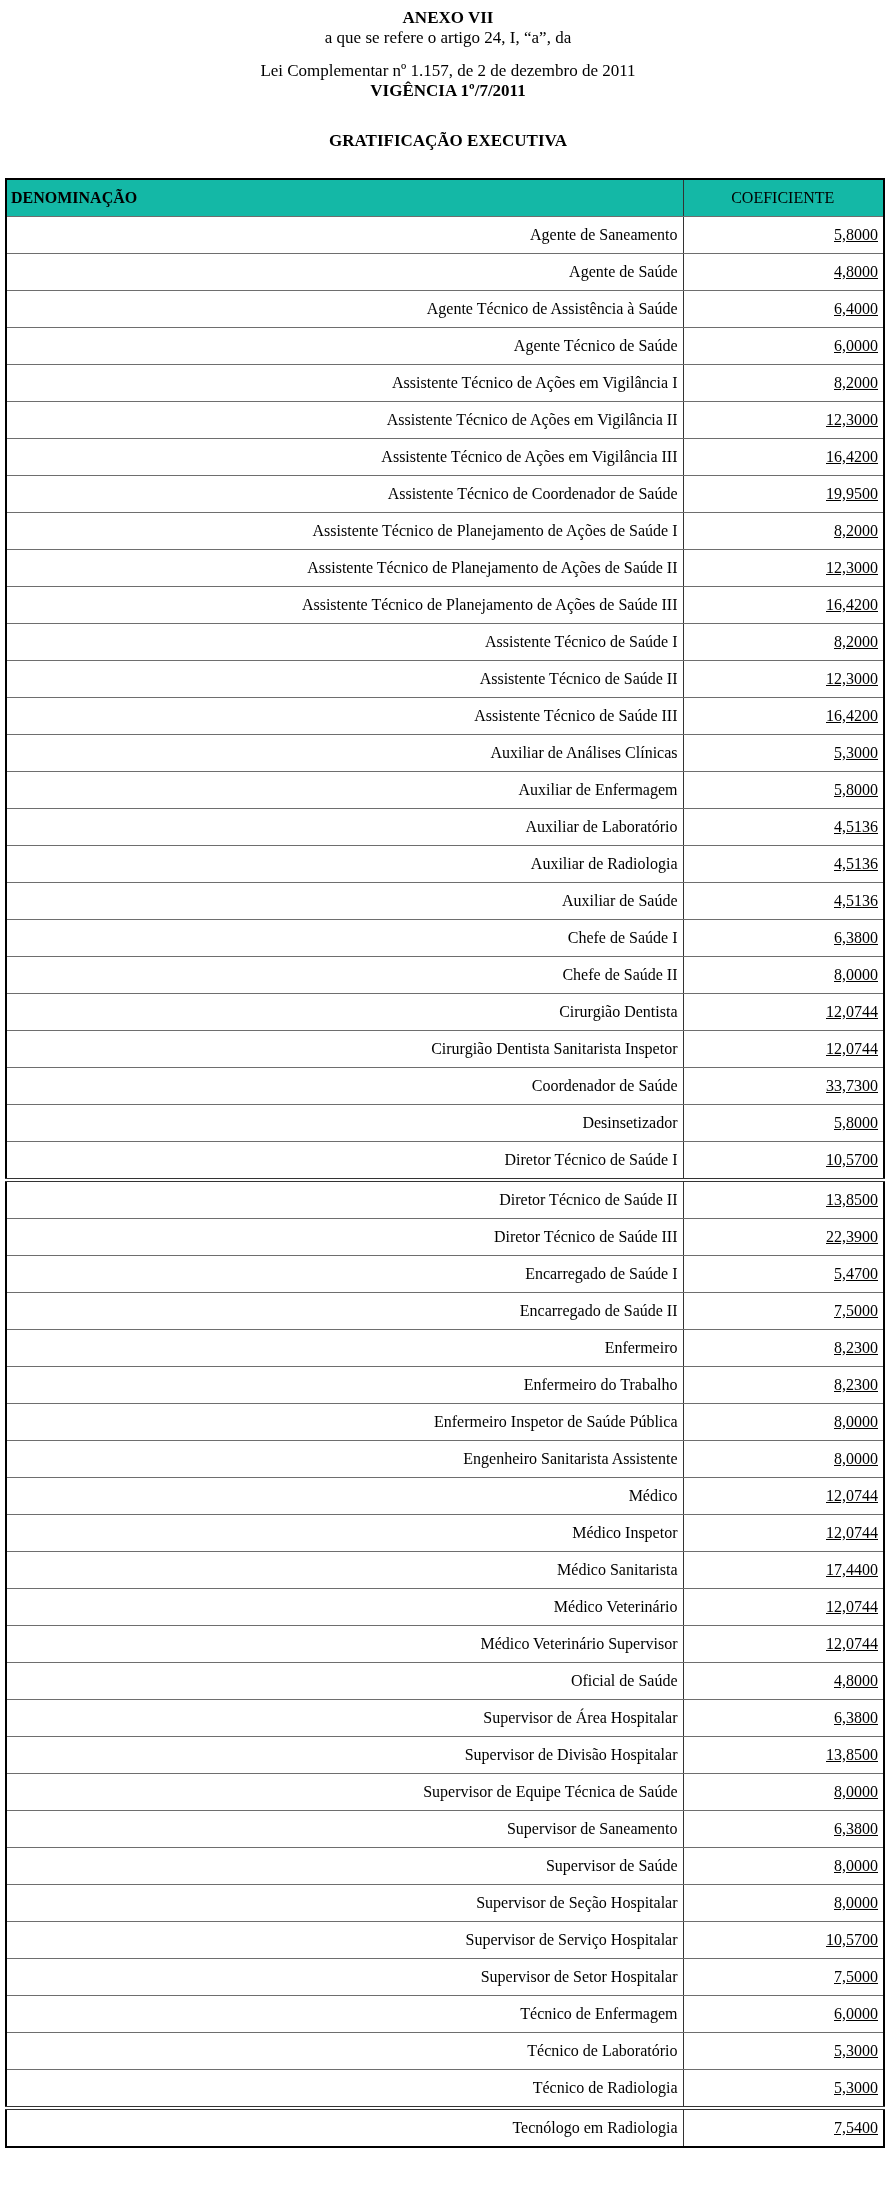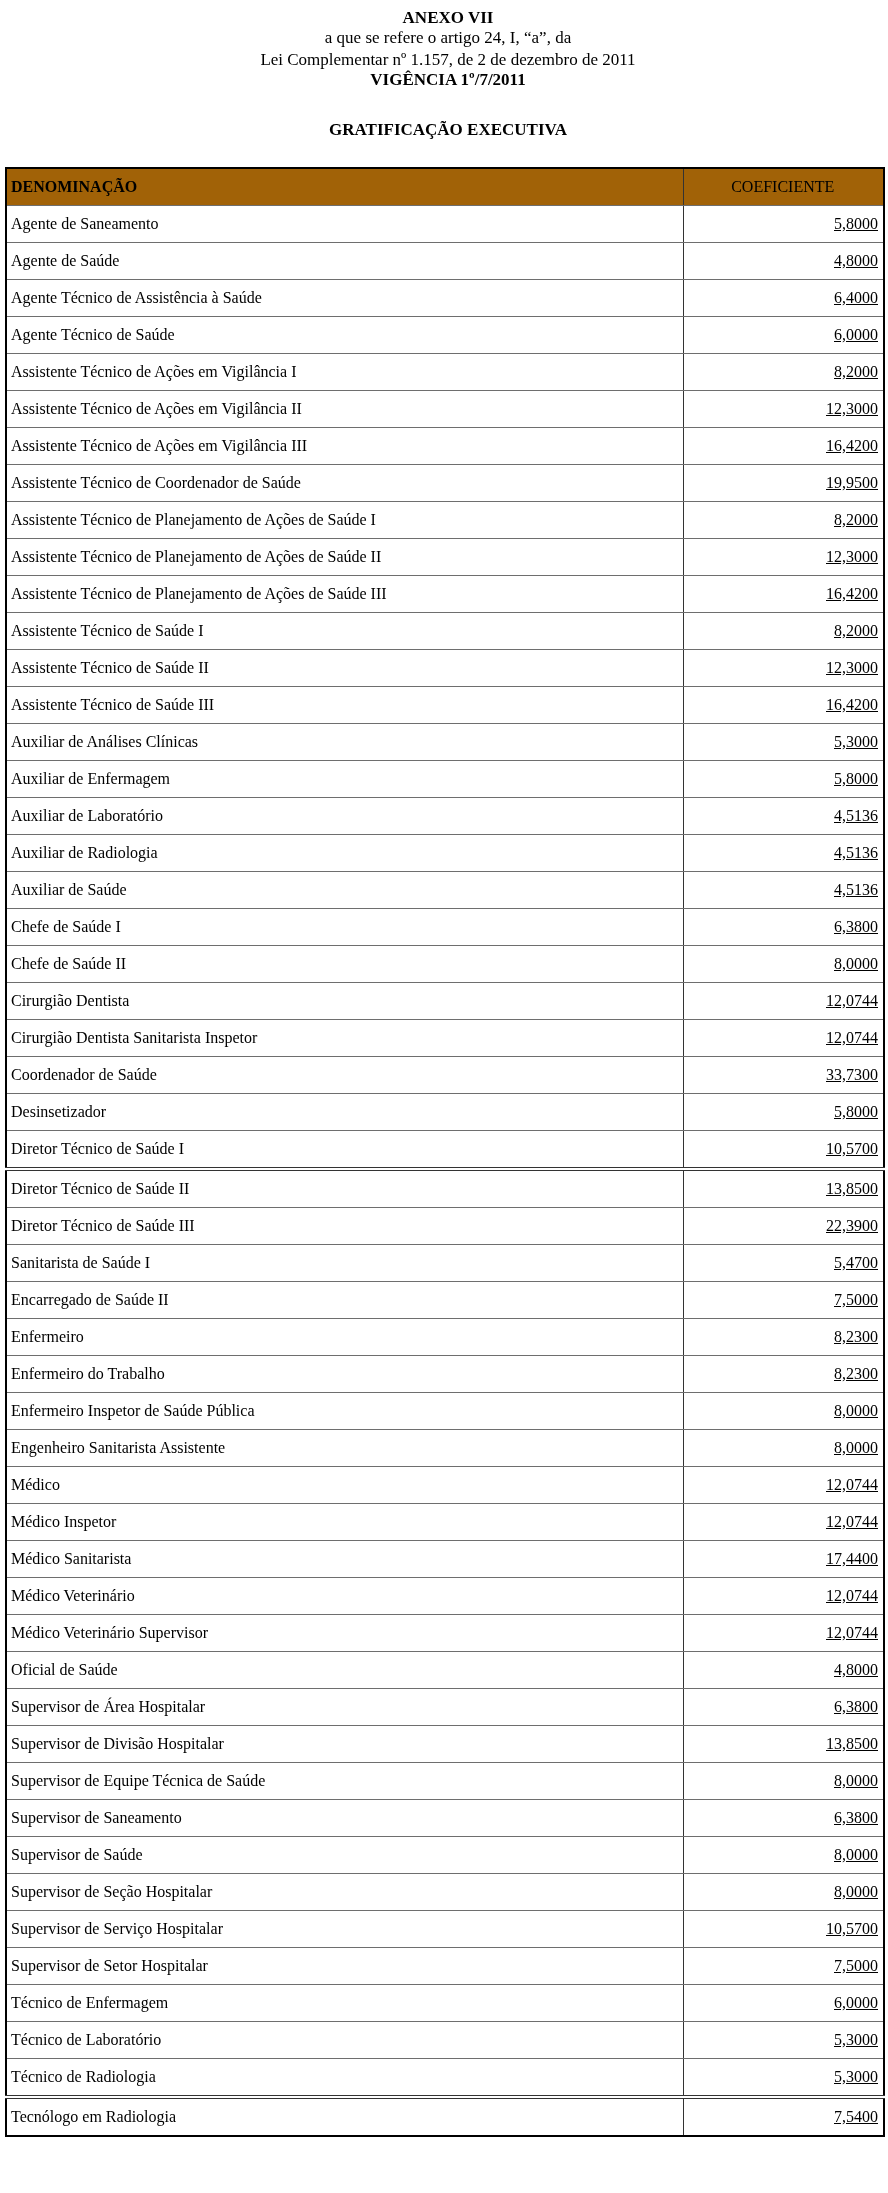--- a/index.html
+++ b/index.html
@@ -21,21 +21,21 @@
     text-align: center;
     padding-top: 8px;
   }
   .hline {
     font-size: 17px;
     line-height: 20px;
     margin: 0;
     padding-left: 8px;
   }
   .bold { font-weight: bold; }
-  .gap-law { margin-top: 2px; }
+  .gap-law { margin-top: 13px; }
   .gap-vig { margin-top: 0; }
   .gap-title { margin-top: 30px; }
 
   table.coef-table {
     border-collapse: collapse;
     table-layout: fixed;
     width: 878px;
     margin: 27px 0 0 5px;
     border: 2px solid #000000;
   }
@@ -48,36 +48,36 @@
     font-size: 16px;
     padding: 0 5px 0 4px;
     border: 1px solid #6e6e6e;
     border-left: 1px solid #333333;
     border-right: 1px solid #333333;
     overflow: hidden;
     white-space: nowrap;
     vertical-align: middle;
   }
   thead th {
-    background: #a16207;
+    background: #14b8a6;
     border-bottom: 2px solid #000000;
     height: 35px;
   }
   th.denom {
     text-align: left;
     font-weight: bold;
     font-size: 17px;
   }
   th.coef {
     text-align: center;
     font-weight: normal;
     font-size: 16px;
     font-family: Liberation Serif, serif;
   }
-  td.denom { text-align: left; }
+  td.denom { text-align: right; }
   td.coef  { text-align: right; text-decoration: underline; }
 
   tr.thick-after td {
     border-bottom: 4px double #333333;
   }
 </style>
 </head>
 <body>
 
 <div class="page">
@@ -208,21 +208,21 @@
         </tr>
         <tr>
           <td class="denom">Diretor Técnico de Saúde II</td>
           <td class="coef">13,8500</td>
         </tr>
         <tr>
           <td class="denom">Diretor Técnico de Saúde III</td>
           <td class="coef">22,3900</td>
         </tr>
         <tr>
-          <td class="denom">Sanitarista de Saúde I</td>
+          <td class="denom">Encarregado de Saúde I</td>
           <td class="coef">5,4700</td>
         </tr>
         <tr>
           <td class="denom">Encarregado de Saúde II</td>
           <td class="coef">7,5000</td>
         </tr>
         <tr>
           <td class="denom">Enfermeiro</td>
           <td class="coef">8,2300</td>
         </tr>

